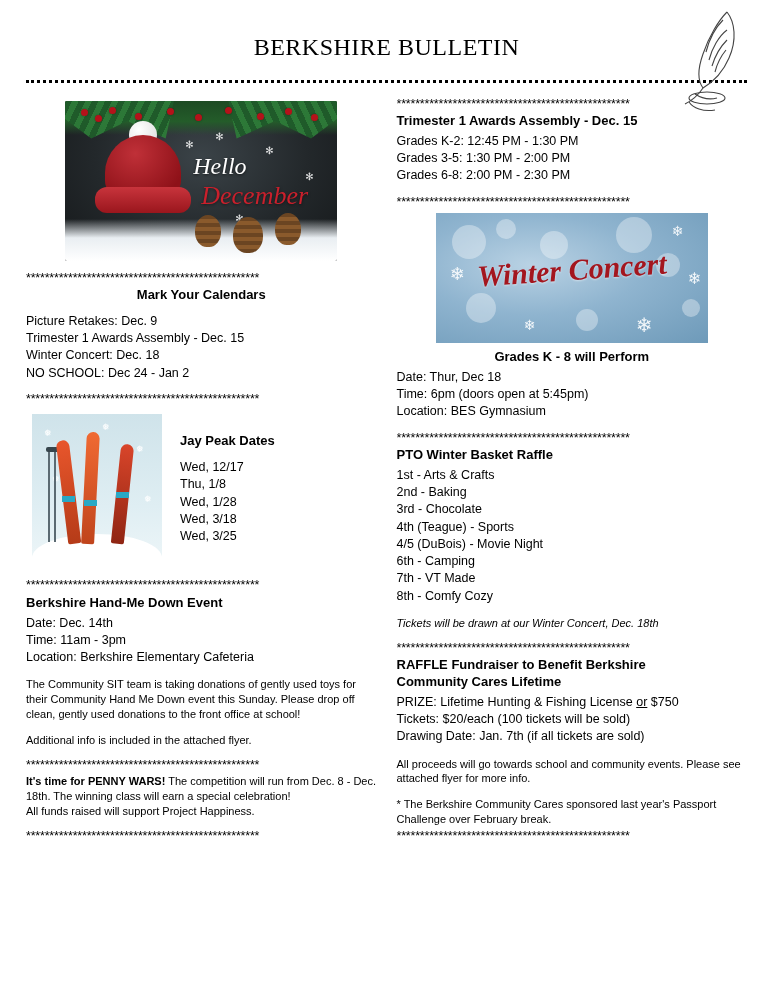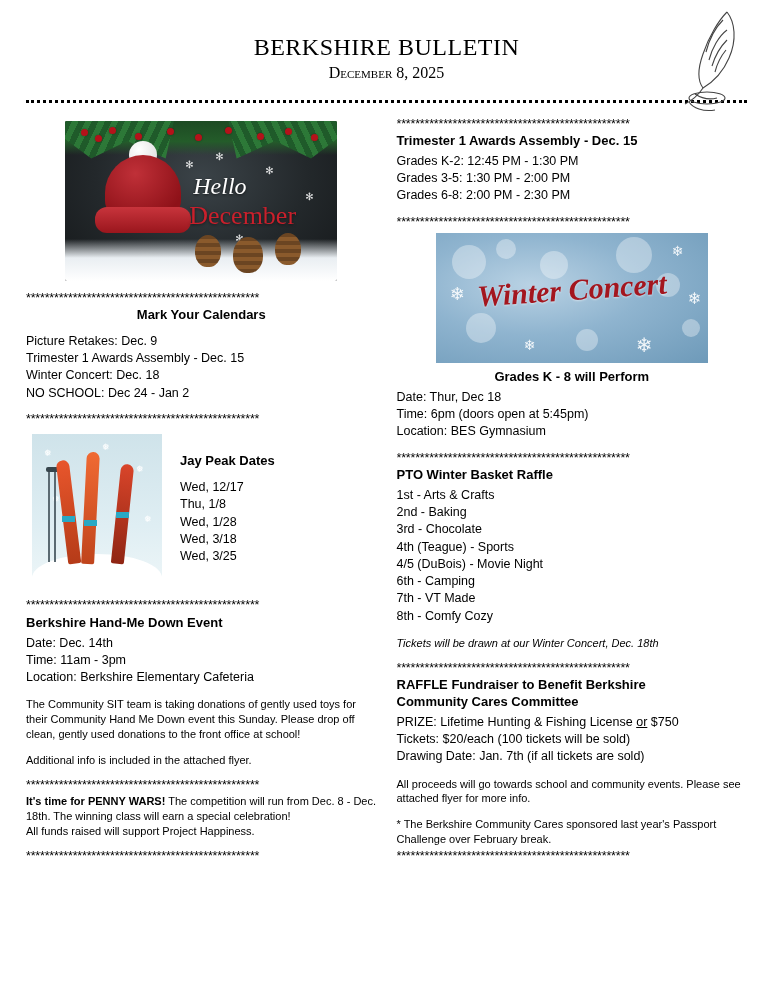--- a/index.html
+++ b/index.html
@@ -173,22 +173,23 @@
   .img-hello .cone.c3 { left: 210px; bottom: 16px; }
   .img-hello .hello {
     position: absolute; left: 128px; top: 52px;
     font-family: "Liberation Serif", serif;
     font-style: italic;
     font-size: 24px;
     color: #ffffff;
     text-shadow: 0 1px 3px rgba(0,0,0,.6);
   }
   .img-hello .december {
-    position: absolute; left: 124px; top: 80px;
+    position: absolute; left: 136px; top: 80px;
     font-family: "Liberation Serif", serif;
+    font-style: italic;
     font-size: 26px;
     color: #c9202c;
     text-shadow: 0 1px 3px rgba(0,0,0,.5);
   }
   .img-hello .flake {
     position: absolute; color: rgba(255,255,255,.85); font-size: 10px;
   }
 
   .img-ski {
     width: 130px;
@@ -254,21 +255,20 @@
   .ski-row { display: flex; align-items: flex-start; }
   .ski-text { margin-left: 18px; padding-top: 24px; }
 </style>
 </head>
 <body>
 
 <div class="page">
 
   <div class="header">
     <div class="masthead-title">BERKSHIRE BULLETIN</div>
-    <div class="masthead-date">December 8, 2025</div>
 
     <svg class="quill" viewBox="0 0 90 110">
       <g fill="none" stroke="#444" stroke-width="1.1">
         <path d="M70 6 C78 16, 80 34, 72 52 C66 66, 56 76, 46 82"></path>
         <path d="M70 6 C62 14, 52 30, 46 48 C41 62, 40 74, 46 82"></path>
         <path d="M66 14 C58 22, 52 34, 49 46"></path>
         <path d="M70 24 C62 30, 55 42, 52 54"></path>
         <path d="M70 34 C64 40, 58 50, 55 60"></path>
         <path d="M69 44 C64 50, 60 58, 58 66"></path>
         <path d="M46 82 C42 88, 36 94, 28 98"></path>
@@ -416,21 +416,21 @@
       <div class="line">4th (Teague) - Sports</div>
       <div class="line">4/5 (DuBois) - Movie Night</div>
       <div class="line">6th - Camping</div>
       <div class="line">7th - VT Made</div>
       <div class="line">8th - Comfy Cozy</div>
       <div class="gap"></div>
       <p class="body italic">Tickets will be drawn at our Winter Concert, Dec. 18th</p>
 
       <div class="stars">**************************************************</div>
       <div class="sect-title" style="margin-bottom:0">RAFFLE Fundraiser to Benefit Berkshire</div>
-      <div class="sect-title" style="margin-top:0">Community Cares Committee</div>
+      <div class="sect-title" style="margin-top:0">Community Cares Lifetime</div>
       <div class="line"><span>PRIZE: Lifetime Hunting &amp; Fishing License </span><span class="underline-t">or</span><span> $750</span></div>
       <div class="line">Tickets: $20/each (100 tickets will be sold)</div>
       <div class="line">Drawing Date: Jan. 7th (if all tickets are sold)</div>
       <div class="gap"></div>
       <p class="body">All proceeds will go towards school and community events. Please see attached flyer for more info.</p>
       <div class="gap"></div>
       <p class="body">* The Berkshire Community Cares sponsored last year's Passport Challenge over February break.</p>
 
       <div class="stars" style="margin-top:2px">**************************************************</div>
     </div>

